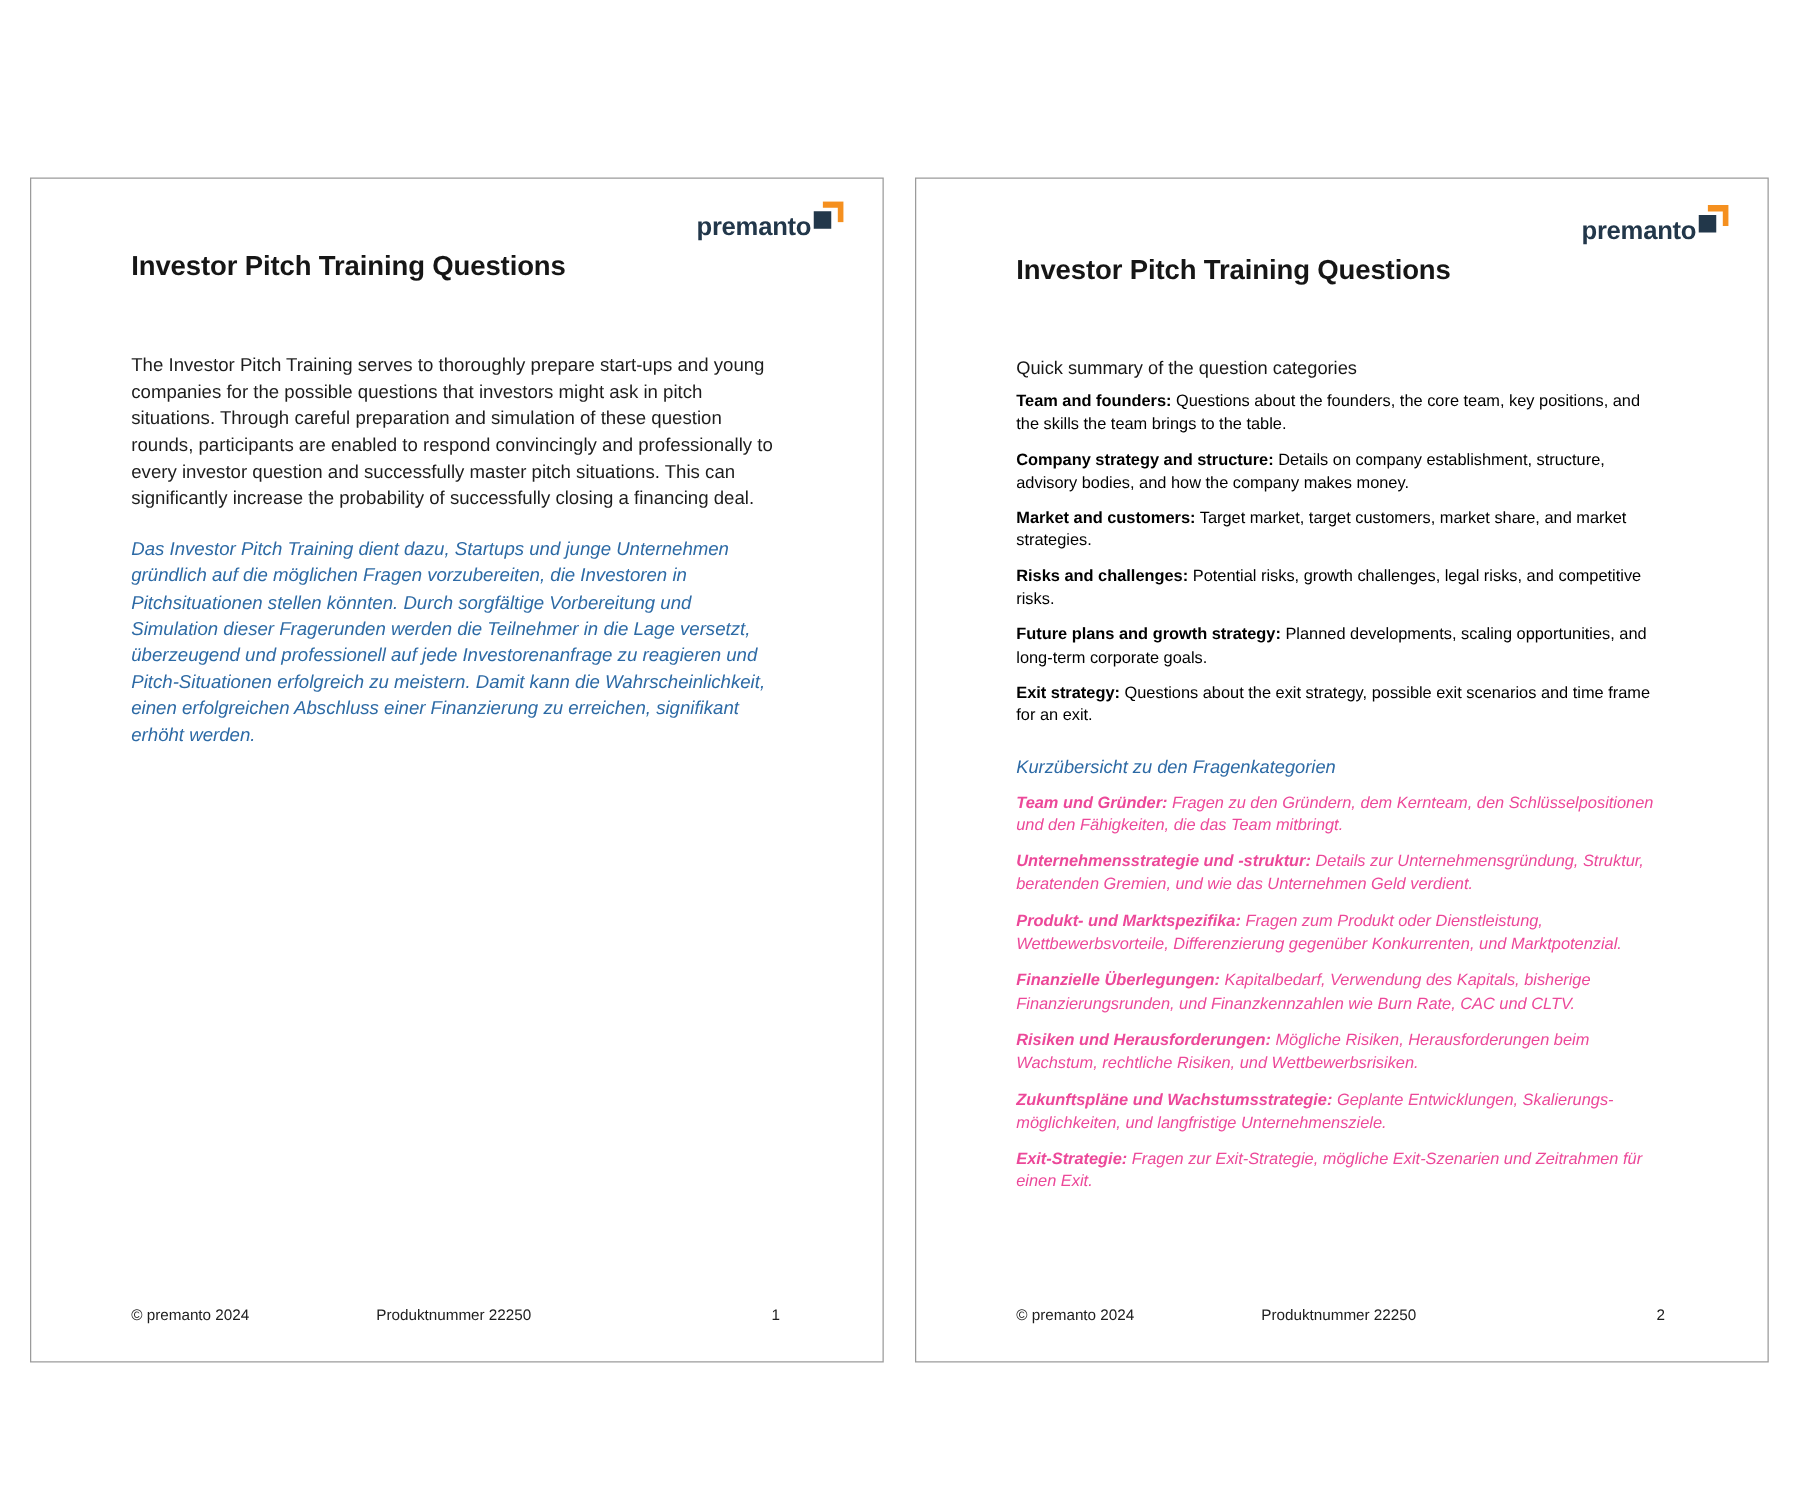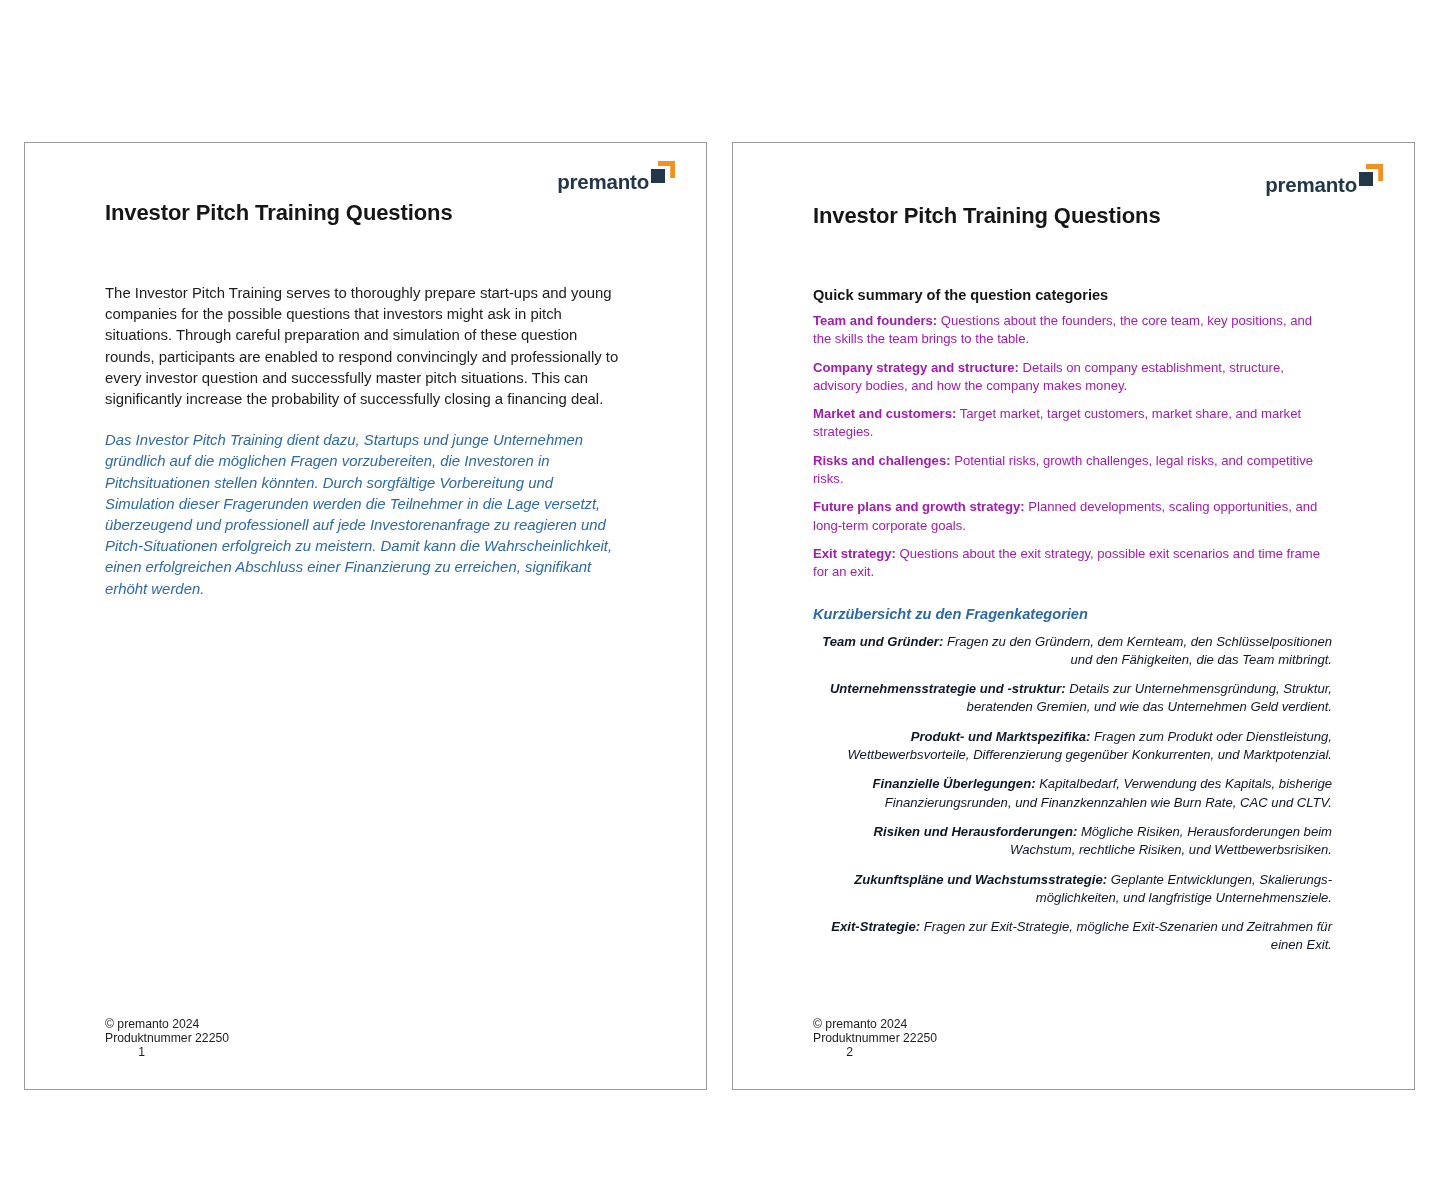--- a/index.html
+++ b/index.html
@@ -110,56 +110,54 @@
     margin: 0 0 20px 0;
     text-align: left;
   }
   .para.de {
     color: #2d6aa5;
     font-style: italic;
   }
 
   .section-head {
     font-size: 14.6px;
-    font-weight: bold;
+    font-weight: normal;
     color: #161616;
     margin: 0 0 9px 0;
   }
   .section-head.de {
     color: #2d6aa5;
     font-style: italic;
     margin: 0 0 11px 0;
   }
 
   .cat-item {
     font-size: 13.1px;
     line-height: 18.3px;
-    color: #a21caf;
+    color: #000000;
     margin: 0 0 10px 0;
   }
   .cat-item b { font-weight: bold; }
   .cat-item.de {
-    color: #0f172a;
+    color: #ec4899;
     font-style: italic;
     margin: 0 0 11px 0;
-    text-align: right;
   }
   .cat-item.de b { font-weight: bold; font-style: italic; }
 
   
   .footer {
     position: absolute;
     left: 80px;
     width: 519px;
     bottom: 30px;
     font-size: 12.2px;
     color: #1d1d1d;
     display: flex;
     align-items: baseline;
-    flex-direction: column;
   }
   .footer .copyright { width: 196px; }
   .footer .product   { flex: 1; }
   .footer .pageno    { text-align: right; width: 40px; }
 </style>
 </head>
 <body>
 
 <div class="workspace">
 

